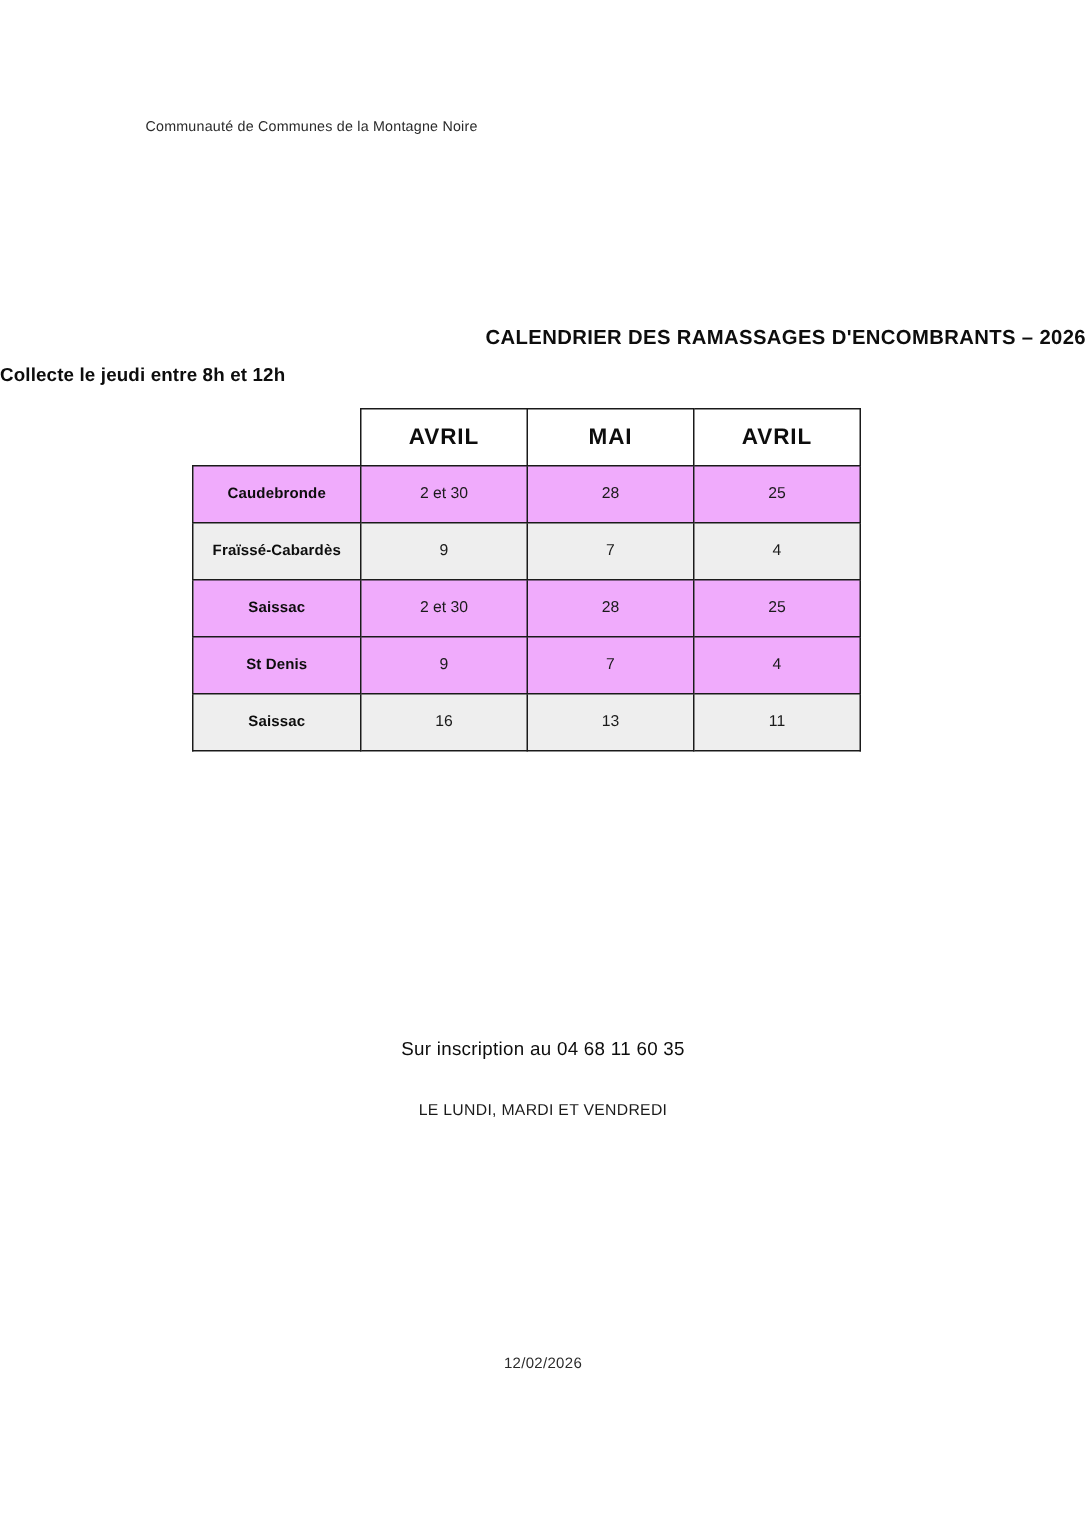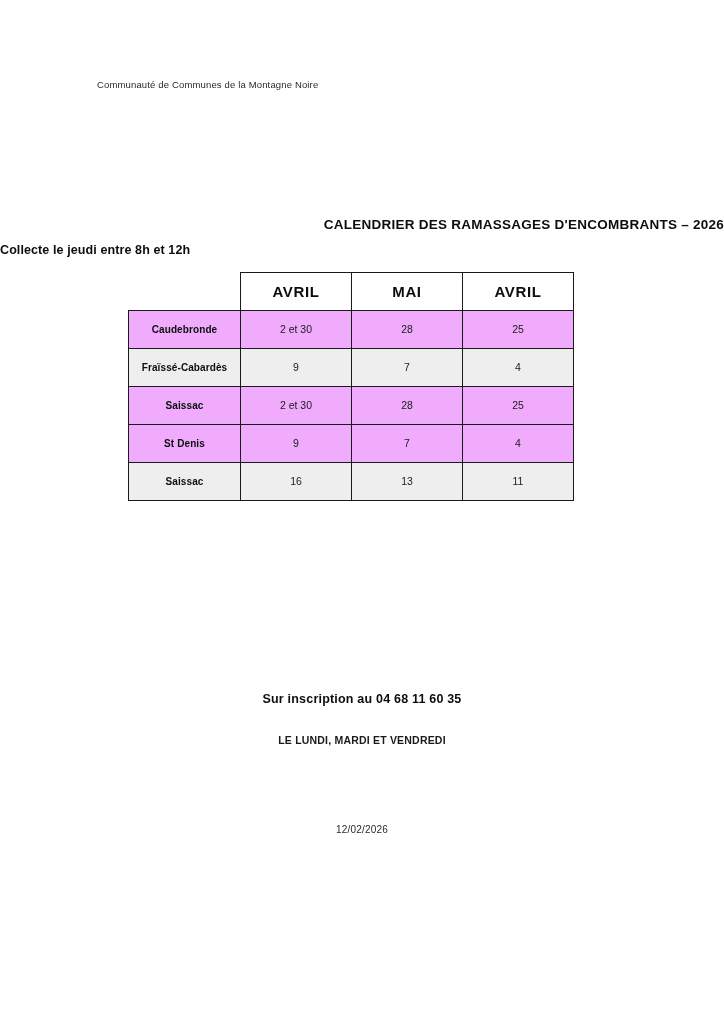--- a/index.html
+++ b/index.html
@@ -116,39 +116,39 @@
   }
 
   
   .booking {
     position: absolute;
     left: 0;
     top: 692px;
     width: 724px;
     text-align: center;
     font-size: 12.5px;
-    font-weight: bold;
+    font-weight: normal;
     letter-spacing: 0.2px;
     color: #0d0d0d;
   }
   .booking-days {
     position: absolute;
     left: 0;
     top: 734px;
     width: 724px;
     text-align: center;
     font-size: 10.5px;
-    font-weight: bold;
+    font-weight: normal;
     letter-spacing: 0.2px;
     color: #1a1a1a;
   }
   .doc-date {
     position: absolute;
     left: 0;
-    top: 824px;
+    top: 904px;
     width: 724px;
     text-align: center;
     font-size: 10px;
     font-weight: 400;
     letter-spacing: 0.2px;
     color: #2a2a2a;
   }
 </style>
 </head>
 <body>

